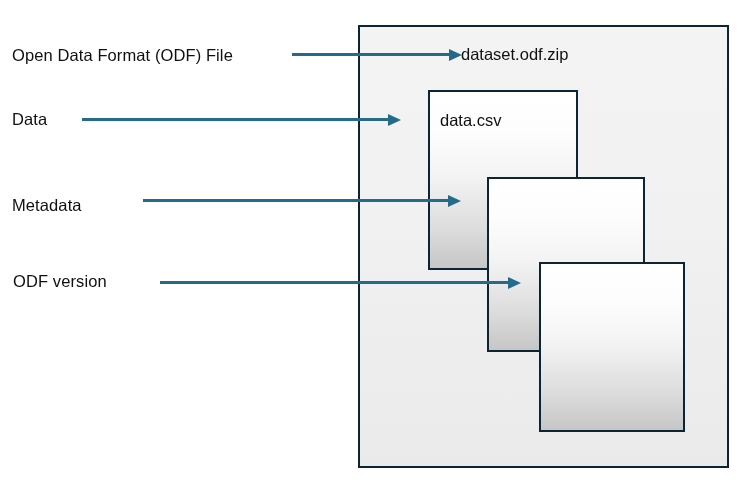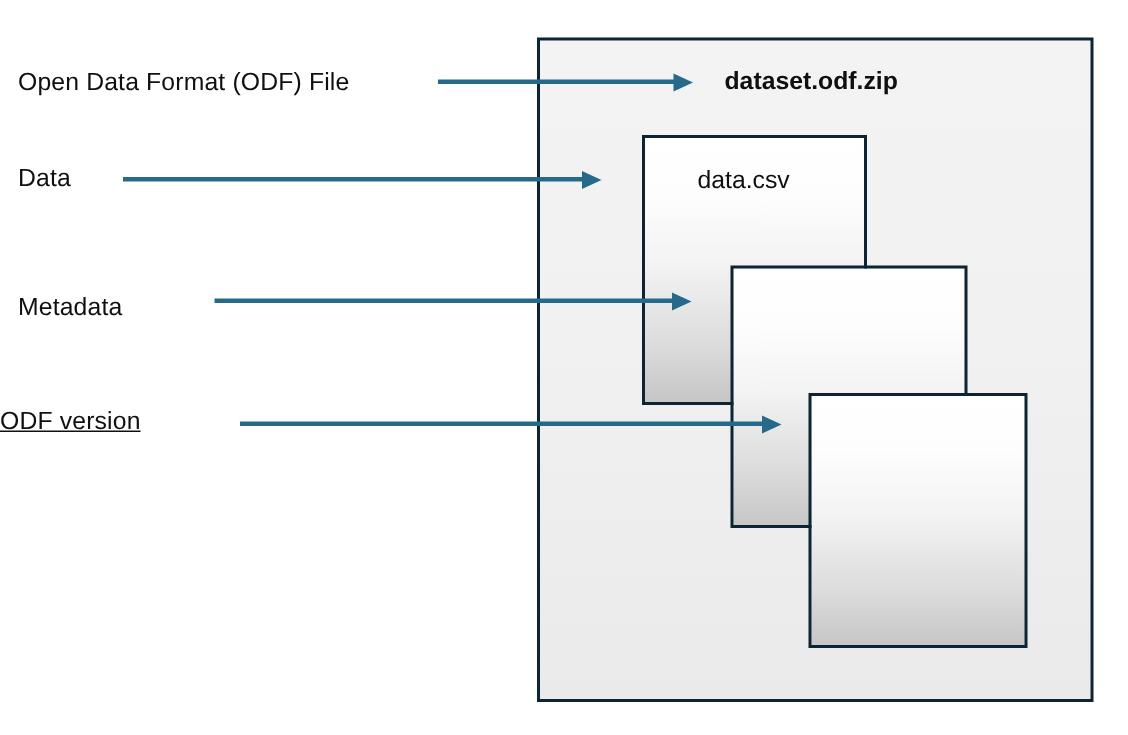--- a/index.html
+++ b/index.html
@@ -71,54 +71,53 @@
                 #dcdcdc 78%,
                 #c6c6c6 100%);
   }
   .box-label {
     position: absolute;
     font-size: 16.5px;
     line-height: 1;
     color: #101010;
     white-space: nowrap;
     font-family: "Liberation Sans", "DejaVu Sans", sans-serif;
-    margin-left: 25px;
   }
   .outer-label {
     position: absolute;
     font-size: 16.5px;
     line-height: 1;
     color: #101010;
     white-space: nowrap;
     font-family: "Liberation Sans", "DejaVu Sans", sans-serif;
   }
 </style>
 </head>
 <body>
 
 <div id="canvas">
 
   <div class="box outer-box" style="left:358px; top:25px; width:371px; height:443px;"></div>
 
-  <div class="outer-label" style="left:483px; top:46px;font-weight:bold;">dataset.odf.zip</div>
+  <div class="outer-label" style="left:461px; top:46px;">dataset.odf.zip</div>
 
   <div class="box file-box" style="left:428px; top:90px; width:150px; height:180px;"></div>
   <div class="box-label" style="left:440px; top:112px;">data.csv</div>
 
   <div class="box file-box" style="left:487px; top:177px; width:158px; height:175px;"></div>
 
   <div class="box file-box" style="left:539px; top:262px; width:146px; height:170px;"></div>
 
   <div class="side-label" style="left:12px; top:47px;">Open Data Format (ODF) File</div>
 
   <div class="side-label" style="left:12px; top:111px;">Data</div>
 
   <div class="side-label" style="left:12px; top:197px;">Metadata</div>
 
-  <div class="side-label" style="left:0; top:273px;text-decoration:underline;">ODF version</div>
+  <div class="side-label" style="left:13px; top:273px;">ODF version</div>
 
   <div class="arrow" style="left:292px; top:48px; width:170px; height:13px;">
     <div class="shaft" style="width:158px;"></div>
     <div class="head" style="left:157px;"></div>
   </div>
 
   <div class="arrow" style="left:82px; top:113px; width:319px; height:13px;">
     <div class="shaft" style="width:307px;"></div>
     <div class="head" style="left:306px;"></div>
   </div>

